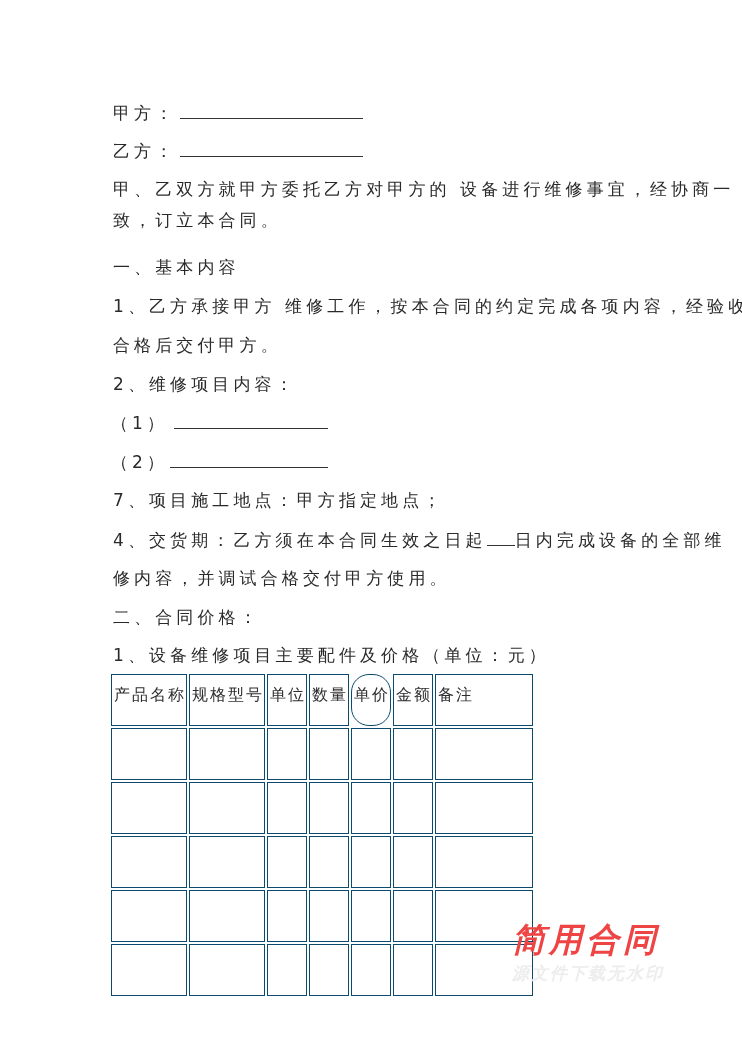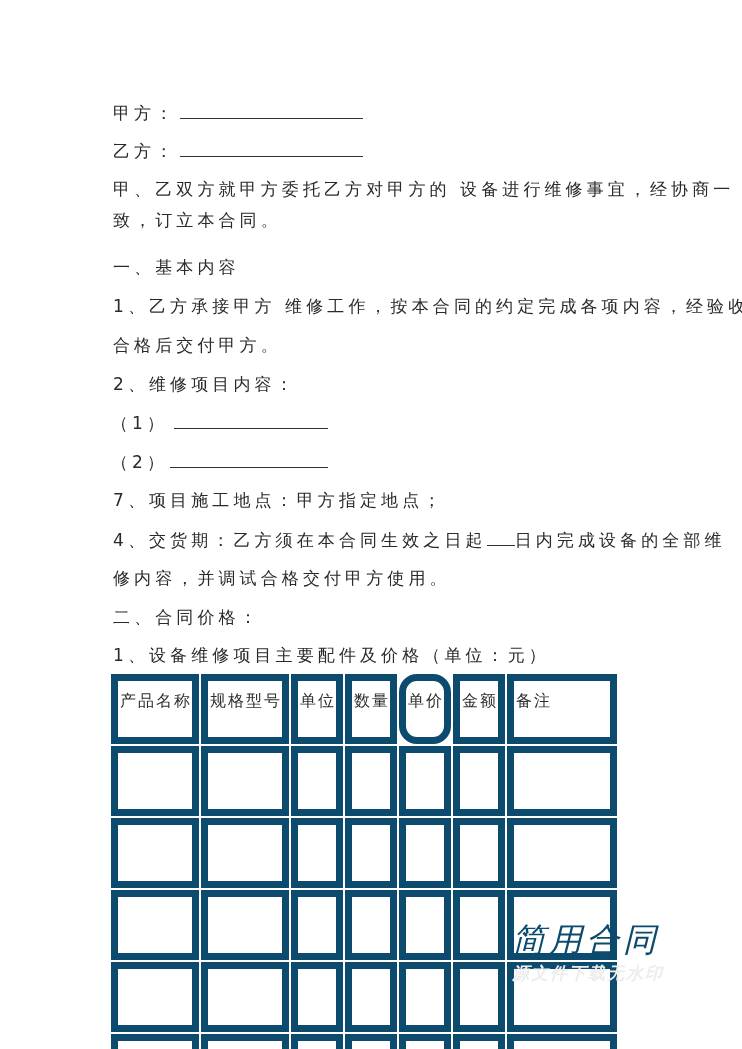--- a/index.html
+++ b/index.html
@@ -17,27 +17,27 @@
       display: inline-block; border-bottom: 1.5px solid #333;
       height: 18px; vertical-align: baseline; margin-left: 4px;
     }
     .blank-short { display: inline-block; border-bottom: 1.5px solid #333; width: 28px; height: 18px; vertical-align: baseline; }
     table.parts {
       position: absolute; left: 109px; top: 672px;
       border-collapse: separate; border-spacing: 2px;
       font-size: 16px; letter-spacing: 2px;
     }
     table.parts td {
-      border: 7px solid #0c4a6e; padding: 0 0 16px 2px; height: 40px;
+      border: 1px solid #0c4a6e; padding: 0 0 10px 2px; height: 40px;
       vertical-align: middle; white-space: nowrap; color: #2e2e2e;
     }
     .wm1 {
       position: absolute; left: 512px; top: 918px;
-      font-size: 33px; font-weight: normal; font-style: italic;
-      color: #0c4a6e; letter-spacing: 4px; white-space: nowrap;
+      font-size: 33px; font-weight: bold; font-style: italic;
+      color: #ef4444; letter-spacing: 4px; white-space: nowrap;
     }
     .wm2 {
       position: absolute; left: 512px; top: 962px;
       font-size: 17px; font-weight: bold; font-style: italic;
       color: #ededed; letter-spacing: 2px; white-space: nowrap;
     }
   </style>
 </head>
 <body>
 

